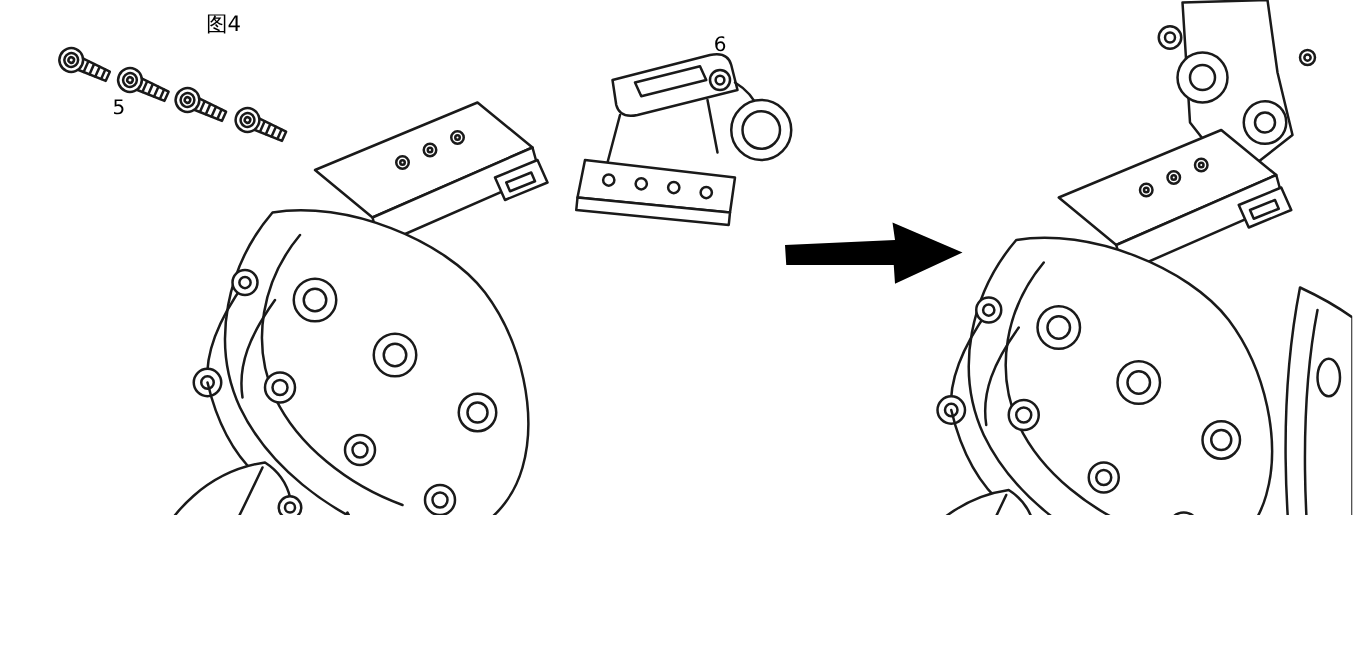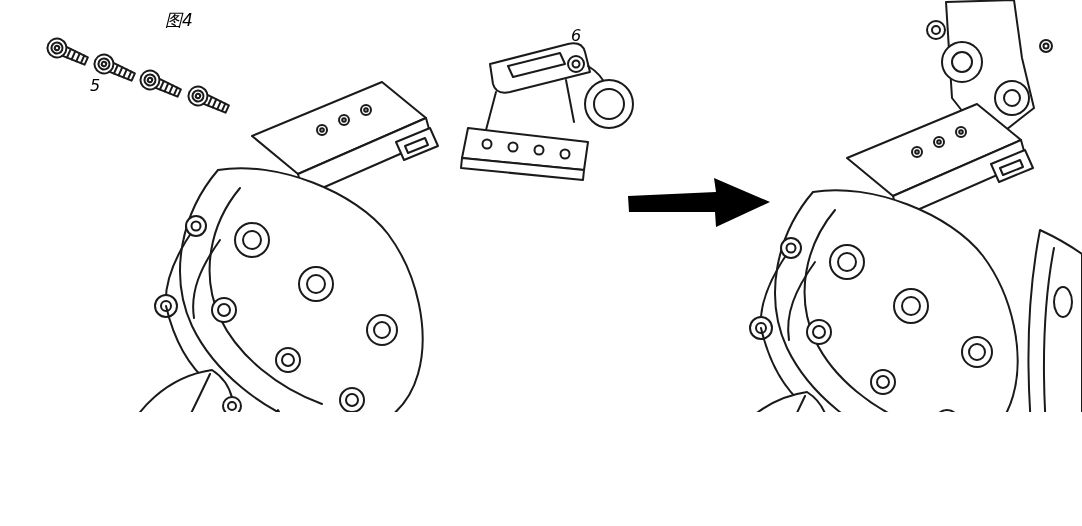--- a/index.html
+++ b/index.html
@@ -6,21 +6,20 @@
   * { margin: 0; padding: 0; box-sizing: border-box; }
   html, body { background: #ffffff; }
   body { font-family: "DejaVu Sans", "Liberation Sans", sans-serif; }
   .canvas {
     position: relative;
     width: 1082px;
     height: 412px;
     background: var(--background, #ffffff);
     color: var(--line, #1a1a1a);
     overflow: hidden;
-    font-style: italic;
   }
   .diagram {
     position: absolute;
     left: 0; top: 0;
     width: 1082px; height: 526px;
     display: block;
   }
   .ink {
     stroke: currentColor;
     fill: #ffffff;

